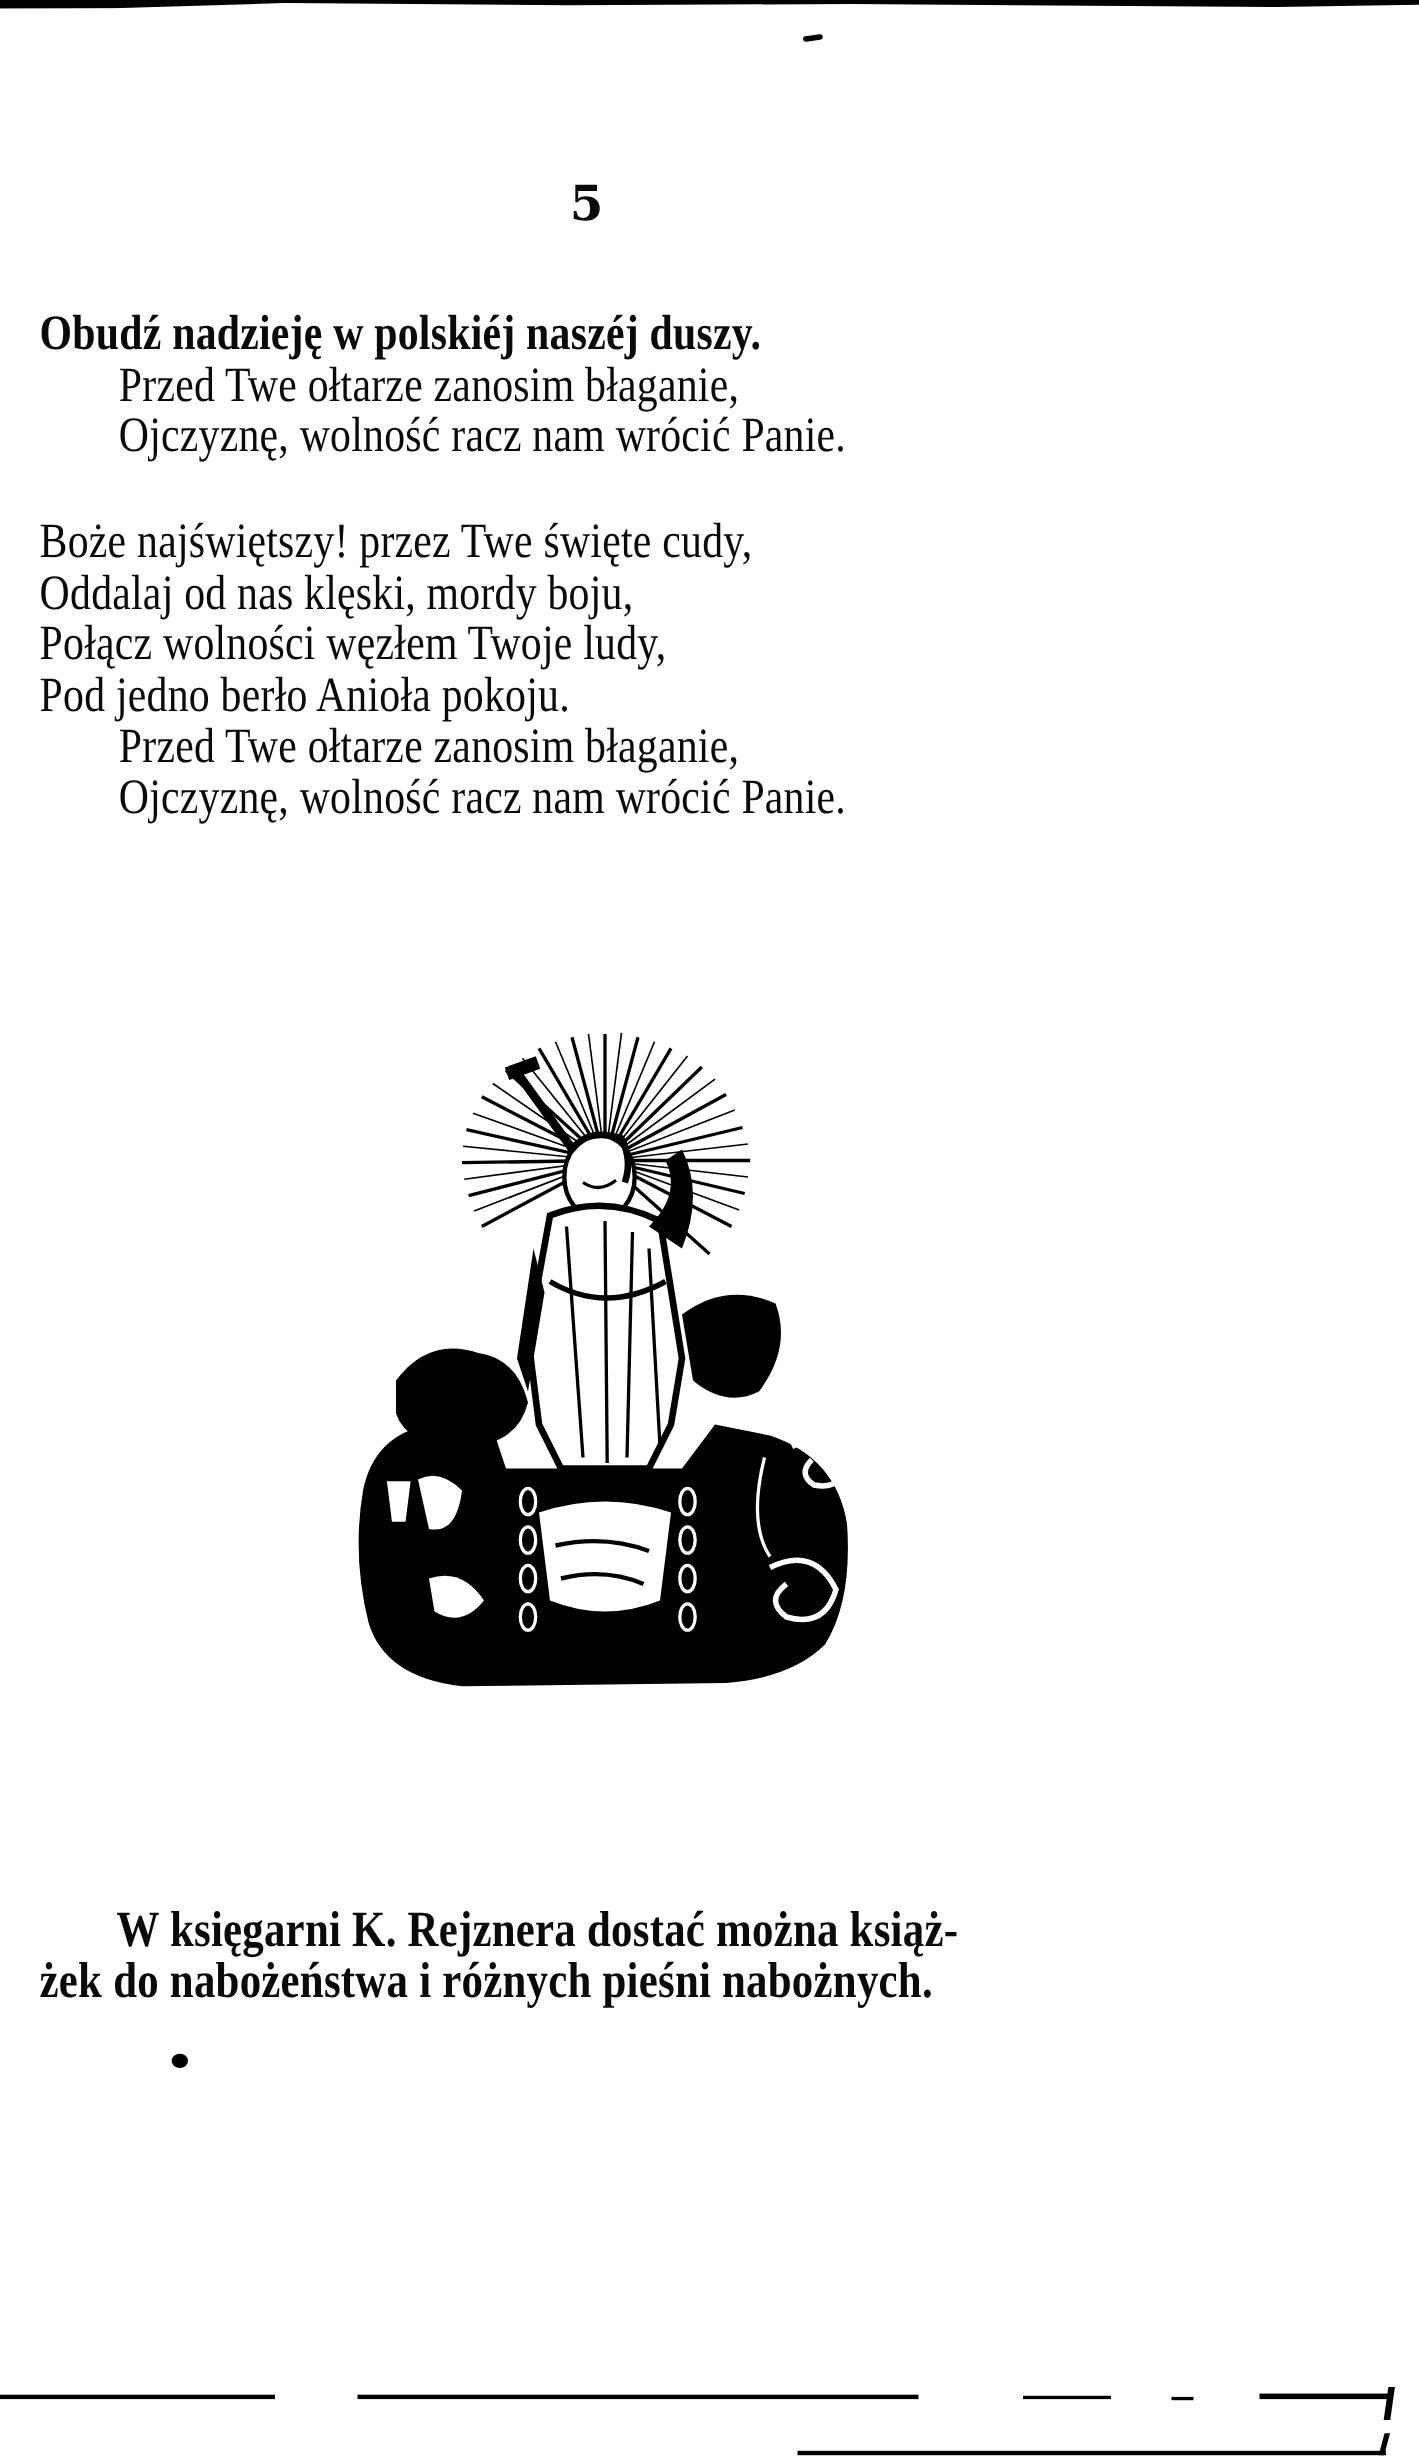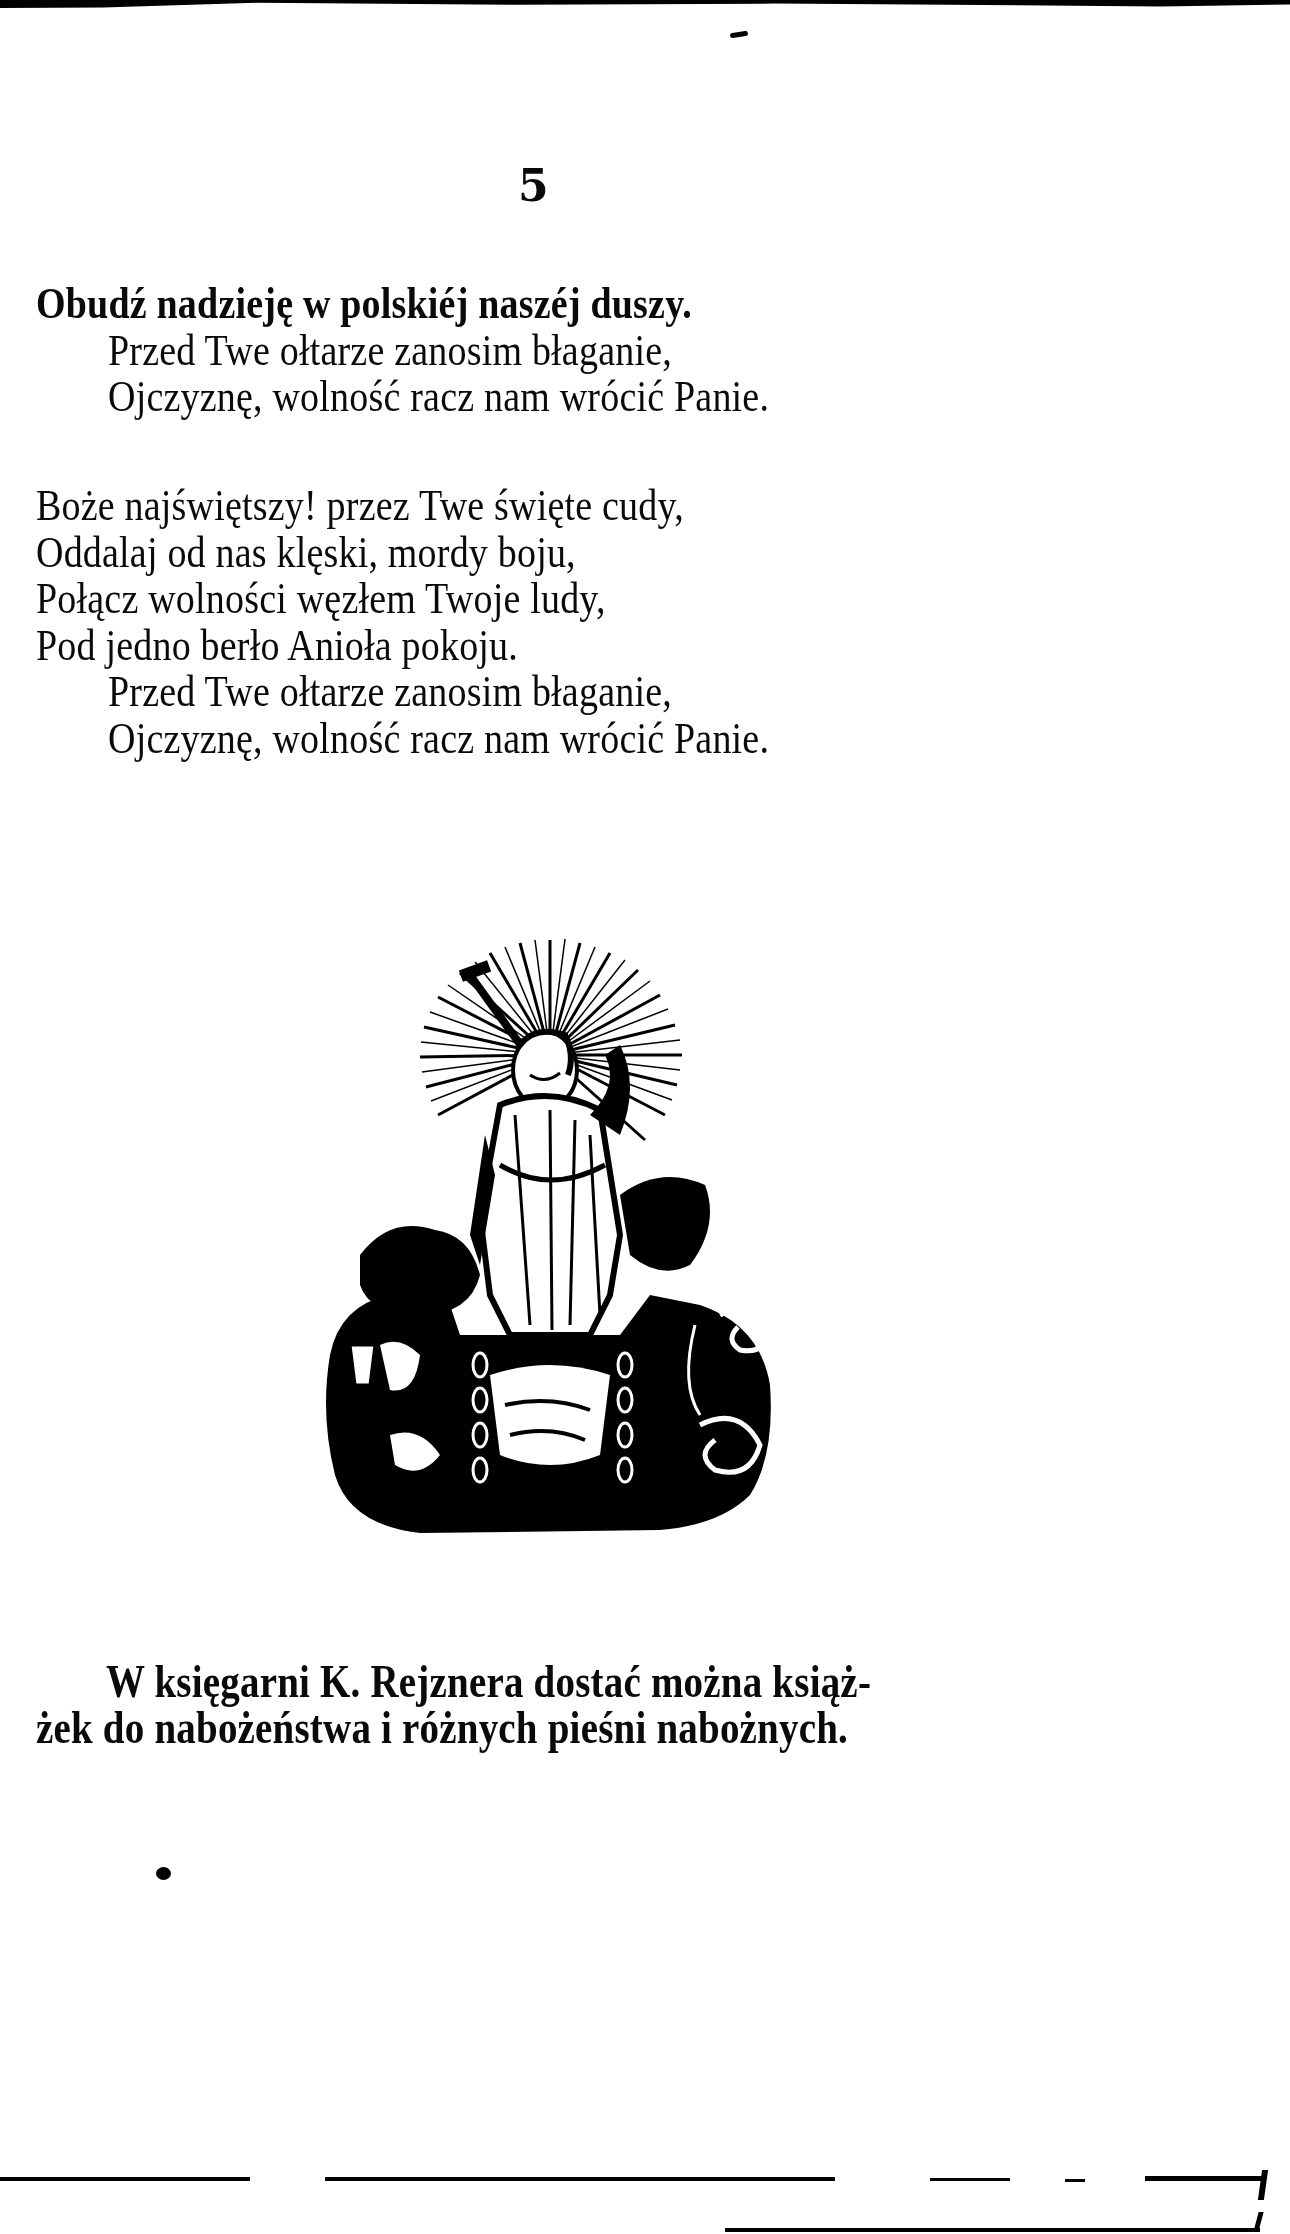--- a/index.html
+++ b/index.html
@@ -8,23 +8,23 @@
     .top-edge { position: absolute; left: 0; top: 0; width: 1290px; height: 8px; background: #000;
                 clip-path: polygon(0 0,100% 0,100% 55%,90% 80%,60% 45%,40% 60%,20% 35%,8% 95%,0 100%); }
     .top-speck { position: absolute; left: 730px; top: 32px; width: 18px; height: 5px; background: #000; border-radius: 3px; transform: rotate(-8deg); }
     .page-number { position: absolute; left: 518px; top: 160px; font-size: 44px; font-weight: bold; font-family: "DejaVu Serif", serif; }
     .stanza { position: absolute; left: 36px; }
     .line { font-size: 38px; line-height: 46.5px; white-space: nowrap; letter-spacing: 0.2px;
             font-family: "Liberation Serif", serif; transform: scaleY(1.18); transform-origin: left top; }
     .line.bold { font-weight: bold; }
     .line.indent { padding-left: 72px; }
     .stanza-1 { top: 276px; }
-    .stanza-2 { top: 478px; }
+    .stanza-2 { top: 465px; }
     .illustration { position: absolute; left: 320px; top: 935px; width: 460px; height: 600px; }
-    .notice { position: absolute; left: 36px; top: 1655px; }
+    .notice { position: absolute; left: 36px; top: 1728px; }
     .notice .line { font-weight: bold; font-size: 39px; line-height: 46px; }
     .notice .first { padding-left: 70px; }
     .dot { position: absolute; left: 156px; top: 1867px; width: 15px; height: 13px; background: #000; border-radius: 50%; }
     .rule { position: absolute; height: 4px; background: #000; }
     .rule-bottom-1a { left: 0; top: 2177px; width: 250px; }
     .rule-bottom-1b { left: 325px; top: 2177px; width: 510px; }
     .rule-bottom-1c { left: 930px; top: 2178px; width: 80px; height: 3px; }
     .rule-bottom-1d { left: 1065px; top: 2179px; width: 20px; height: 3px; }
     .rule-bottom-1e { left: 1145px; top: 2176px; width: 120px; height: 5px; }
     .hook-1 { position: absolute; left: 1260px; top: 2170px; width: 6px; height: 30px; background: #000; transform: skewX(-8deg); }

